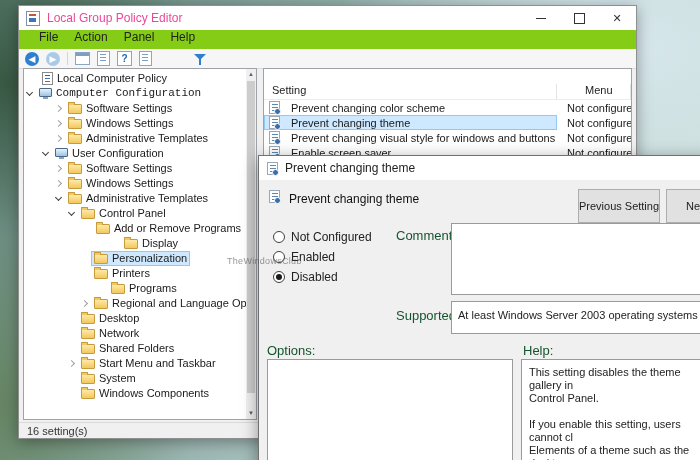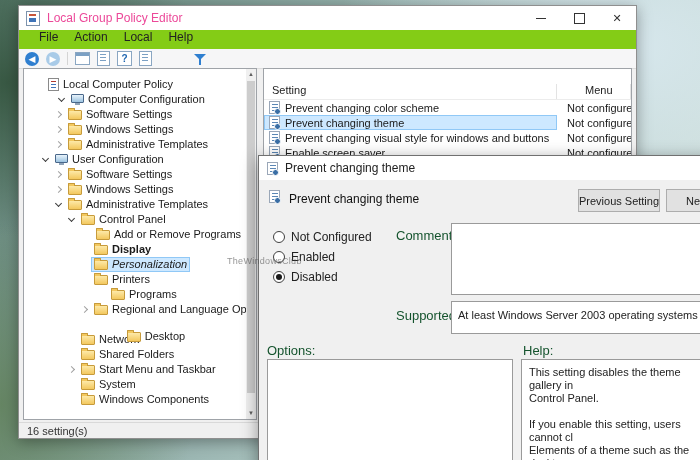--- a/index.html
+++ b/index.html
@@ -63,34 +63,34 @@
   .vs-thumb{position:absolute;left:1px;width:8px;top:12px;bottom:26px;background:#cdcdcd}
   .statusbar{position:absolute;left:0;right:0;bottom:0;height:16px;background:#f0f0f0;border-top:1px solid #d9d9d9;
     font-size:11px;color:#333;display:flex;align-items:center;padding-left:8px;box-sizing:border-box}
   
   .right-pane{position:absolute;left:244px;top:62px;width:369px;height:352px;background:#fff;border:1px solid #9fa3a8;overflow:hidden;box-sizing:border-box}
   .list-header{position:absolute;left:0;top:0;right:0;height:30px;display:flex;align-items:flex-end;background:#fff;border-bottom:1px solid #ececec}
   .lh-setting{flex:0 0 293px;padding:0 0 3px 8px;font-size:11px;color:#222;border-right:1px solid #e3e3e3;box-sizing:border-box}
   .lh-state{flex:1;padding:0 0 3px 28px;font-size:11px;color:#222;border-right:1px solid #e3e3e3}
   .list-rows{position:absolute;left:0;top:31px;right:0;bottom:0}
   .list-row{height:15px;display:flex;align-items:center;font-size:11px;color:#1a1a1a}
-  .lr-main{flex:0 0 293px;display:flex;align-items:center;gap:5px;padding-left:5px;height:15px;white-space:nowrap;overflow:hidden;box-sizing:border-box}
+  .lr-main{flex:0 0 293px;display:flex;align-items:center;gap:11px;padding-left:5px;height:15px;white-space:nowrap;overflow:hidden;box-sizing:border-box}
   .list-row.selected .lr-main{background:#cde8ff;box-shadow:inset 0 0 0 1px #90c8f6}
   .lr-state{padding-left:10px;white-space:nowrap}
   .icon-setting{width:11px;height:13px;background:#fff;border:1px solid #9aa7b8;position:relative;flex:0 0 11px;box-sizing:border-box}
   .icon-setting::before{content:"";position:absolute;left:2px;top:2px;width:6px;height:1px;background:#5b87b5;box-shadow:0 3px 0 #5b87b5,0 6px 0 #5b87b5}
   .icon-setting::after{content:"";position:absolute;right:-2px;bottom:-2px;width:5px;height:5px;border-radius:50%;background:#3a6ea5;border:1px solid #fff}
   
   .gp-dialog{position:absolute;left:258px;top:155px;width:470px;height:330px;background:#f0f0f0;border:1px solid #707070;
     box-shadow:0 4px 16px rgba(0,0,0,.4);z-index:30}
   .dlg-titlebar{position:absolute;left:0;top:0;right:0;height:24px;background:#fff;display:flex;align-items:center}
   .dlg-title{margin-left:7px;font-size:12px;color:#222;white-space:nowrap}
   .name-icon{position:absolute;left:10px;top:34px}
   .setting-name{position:absolute;left:30px;top:36px;font-size:12px;color:#111;white-space:nowrap}
-  .btn{position:absolute;height:23px;background:#e1e1e1;border:1px solid #adadad;font-size:11px;color:#222;
+  .btn{position:absolute;height:34px;background:#e1e1e1;border:1px solid #adadad;font-size:11px;color:#222;
     display:flex;align-items:center;justify-content:center;box-sizing:border-box;white-space:nowrap}
   .btn-prev{left:319px;top:33px;width:82px}
   .btn-next{left:407px;top:33px;width:100px}
   .radio-row{position:absolute;left:14px;display:flex;align-items:center;gap:6px;font-size:12px;color:#222;white-space:nowrap}
   .r1{top:74px}.r2{top:94px}.r3{top:114px}
   .radio{width:12px;height:12px;border:1px solid #404040;border-radius:50%;background:#fff;box-sizing:border-box;flex:0 0 12px}
   .radio.checked::after{content:"";display:block;width:6px;height:6px;margin:2px;border-radius:50%;background:#1a1a1a}
   .dlg-label{position:absolute;font-size:13px;color:#14532d;white-space:nowrap}
   .lbl-comment{left:137px;top:72px}
   .lbl-supported{left:137px;top:152px}
@@ -123,45 +123,45 @@
           </span>
         <span class="win-btn">
             <span class="glyph-close">✕</span>
           </span>
       </span>
     </div>
 
     <div class="menubar">
       <span class="menu-item">File</span>
       <span class="menu-item">Action</span>
-      <span class="menu-item">Local</span>
+      <span class="menu-item">Panel</span>
       <span class="menu-item">Help</span>
     </div>
 
     <div class="toolbar">
       <span class="tb-circle">◀</span>
       <span class="tb-circle dim">▶</span>
       <span class="tb-sep"></span>
       <span class="tb-win"></span>
       <span class="tb-page"></span>
       <span class="tb-help">?</span>
       <span class="tb-page"></span>
       <span class="tb-filter"></span>
     </div>
 
     <div class="left-pane">
       <div class="tree">
-          <div class="tree-row" style="padding-left: 9px; margin-top: 6px;">
+          <div class="tree-row" style="padding-left: 3px;">
             <span class="tw-arrow"></span>
             <span class="row-body">
               <span class="icon-policy"></span>
               <span class="t-label">Local Computer Policy</span>
             </span>
           </div>
-          <div class="tree-row" style="padding-left: 32px;">
+          <div class="tree-row" style="padding-left: 0; font-family: Liberation Mono, monospace;">
             <span class="tw-arrow e"></span>
             <span class="row-body">
               <span class="icon-computer"></span>
               <span class="t-label">Computer Configuration</span>
             </span>
           </div>
           <div class="tree-row" style="padding-left: 29px;">
             <span class="tw-arrow c"></span>
             <span class="row-body">
               <span class="icon-folder"></span>
@@ -217,28 +217,28 @@
               <span class="t-label">Control Panel</span>
             </span>
           </div>
           <div class="tree-row" style="padding-left: 55px; justify-content: center;">
             <span class="tw-arrow"></span>
             <span class="row-body">
               <span class="icon-folder"></span>
               <span class="t-label">Add or Remove Programs</span>
             </span>
           </div>
-          <div class="tree-row" style="padding-left: 55px; font-weight: bold;">
+          <div class="tree-row" style="padding-left: 85px;">
             <span class="tw-arrow"></span>
             <span class="row-body">
               <span class="icon-folder"></span>
               <span class="t-label">Display</span>
             </span>
           </div>
-          <div class="tree-row selected" style="padding-left: 55px; font-style: italic;">
+          <div class="tree-row selected" style="padding-left: 55px;">
             <span class="tw-arrow"></span>
             <span class="row-body">
               <span class="icon-folder"></span>
               <span class="t-label">Personalization</span>
             </span>
           </div>
           <div class="tree-row" style="padding-left: 55px;">
             <span class="tw-arrow"></span>
             <span class="row-body">
               <span class="icon-folder"></span>
@@ -252,21 +252,21 @@
               <span class="t-label">Programs</span>
             </span>
           </div>
           <div class="tree-row" style="padding-left: 55px;">
             <span class="tw-arrow c"></span>
             <span class="row-body">
               <span class="icon-folder"></span>
               <span class="t-label">Regional and Language Option...</span>
             </span>
           </div>
-          <div class="tree-row" style="padding-left: 42px; flex-direction: column;">
+          <div class="tree-row" style="padding-left: 42px;">
             <span class="tw-arrow"></span>
             <span class="row-body">
               <span class="icon-folder"></span>
               <span class="t-label">Desktop</span>
             </span>
           </div>
           <div class="tree-row" style="padding-left: 42px;">
             <span class="tw-arrow"></span>
             <span class="row-body">
               <span class="icon-folder"></span>

